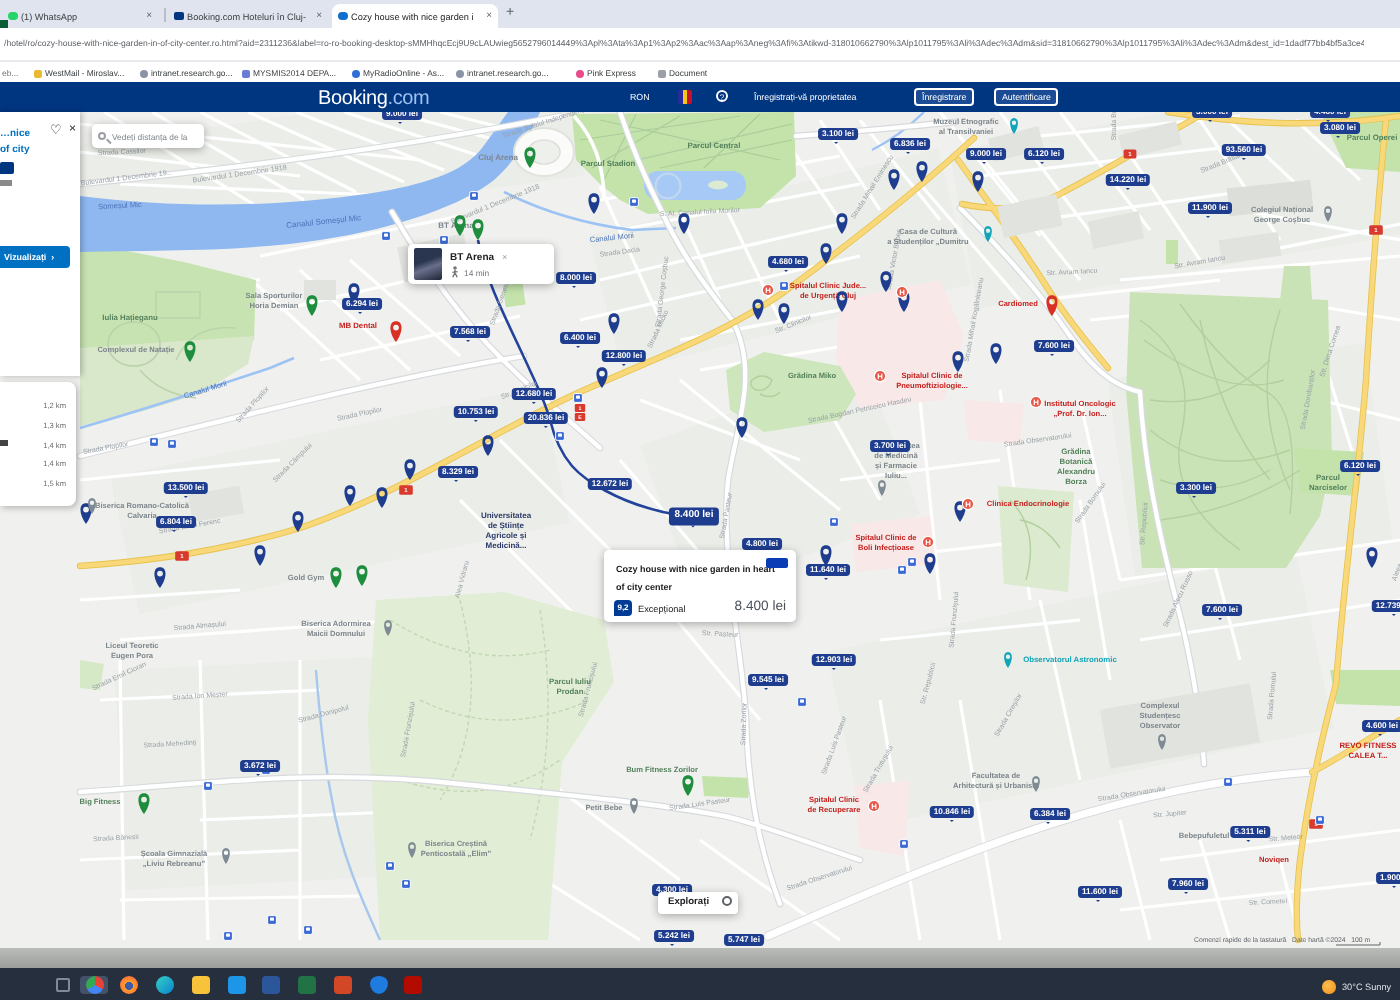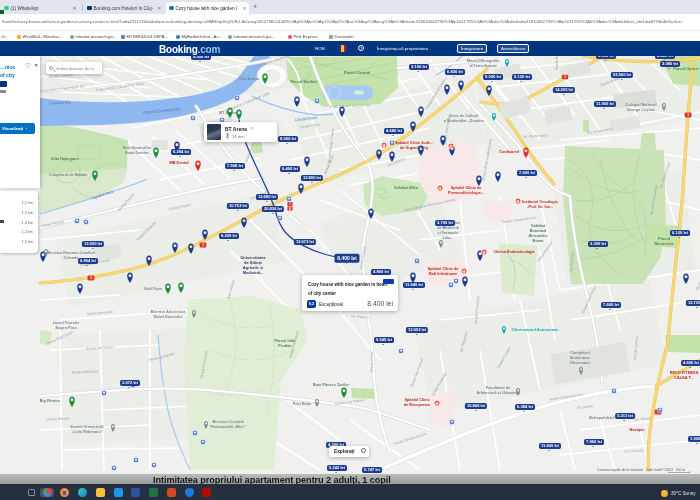--- a/index.html
+++ b/index.html
@@ -12,21 +12,21 @@
 #tab3{background:#fff;border-radius:4px 4px 0 0;color:#202124}
 .fav{width:4.5px;height:4.5px;border-radius:50%;flex:none}
 .tabdiv{position:absolute;top:4px;width:1px;height:7px;background:#b8bdc9}
 #urlrow{position:absolute;left:0;top:14px;width:700px;height:17px;background:#fff;border-bottom:1px solid #e8eaed}
 #url{position:absolute;left:2px;top:5px;width:680px;font-size:4.3px;color:#5f6368;white-space:nowrap;overflow:hidden}
 #bmrow{position:absolute;left:0;top:31px;width:700px;height:10px;background:#fff}
 .bm{position:absolute;top:2px;height:7px;font-size:4.2px;color:#3c4043;display:flex;align-items:center;gap:1.5px;white-space:nowrap}
 .bi{width:4px;height:4px;border-radius:1px;flex:none}
 
 #bkhead{position:absolute;left:0;top:41px;width:700px;height:15px;background:#003580}
-#bklogo{position:absolute;left:159px;top:2.5px;font-size:10px;font-weight:700;color:#fff;letter-spacing:-.2px}
+#bklogo{position:absolute;left:159px;top:2.5px;font-size:10px;font-weight:400;color:#fff;letter-spacing:-.2px}
 #bklogo span{color:#9dc1f1}
 .hdit{position:absolute;top:4.5px;color:#fff;font-size:4.4px}
 .hbtn{position:absolute;top:3px;height:9px;border:1px solid #fff;border-radius:2px;color:#fff;font-size:4.4px;line-height:7px;padding:0 3px;background:#1a4b94}
 
 #map{position:absolute;left:0;top:56px;width:700px;height:418px;background:#eef0ec;overflow:hidden}
 #map svg{position:absolute;left:0;top:0}
 .p{position:absolute;transform:translate(-50%,-50%);background:#1e3d8f;color:#fff;font-size:4.1px;font-weight:700;line-height:1;padding:1px 2px;border-radius:1.8px;white-space:nowrap}
 .p::after{content:"";position:absolute;left:50%;bottom:-1.8px;margin-left:-1.5px;border-left:1.5px solid transparent;border-right:1.5px solid transparent;border-top:1.8px solid #1e3d8f}
 
 .card{position:absolute;background:#fff;border-radius:3px;box-shadow:0 1px 4px rgba(0,0,0,.3)}
@@ -624,21 +624,20 @@
 <div id="sb2">
   <div class="dist" style="top:10px">1,2 km</div>
   <div class="dist" style="top:20px">1,3 km</div>
   <div class="dist" style="top:30px">1,4 km</div>
   <div class="dist" style="top:39px">1,4 km</div>
   <div class="dist" style="top:49px">1,5 km</div>
   <div style="position:absolute;left:0;top:29px;width:4px;height:3px;background:#444"></div>
 </div>
 
 <div id="graybar"></div>
-<div id="tooltxt">Intimitatea propriului apartament pentru 2 adulți, 1 copil</div>
 <div id="taskbar">
   <div class="tk" style="left:28px;background:transparent;border:1px solid #8a96a4;border-radius:1px;opacity:.9;width:7px;height:7px;top:4.5px"></div>
   <div class="tk" style="left:40px;width:14px;background:#44516b"></div>
   <div class="tk" style="left:43px;background:conic-gradient(#ea4335 0 33%,#4285f4 33% 66%,#34a853 66% 99%);border-radius:50%"></div>
   <div class="tk" style="left:60px;background:radial-gradient(circle at 50% 55%,#3d5ba8 28%,#ff9d2a 32%,#ff7139 75%);border-radius:50%"></div>
   <div class="tk" style="left:78px;background:linear-gradient(135deg,#35d0c2,#0a84d0);border-radius:50%"></div>
   <div class="tk" style="left:96px;background:#f8c33a"></div>
   <div class="tk" style="left:114px;background:#1e96e8"></div>
   <div class="tk" style="left:131px;background:#2b579a"></div>
   <div class="tk" style="left:149px;background:#217346"></div>

